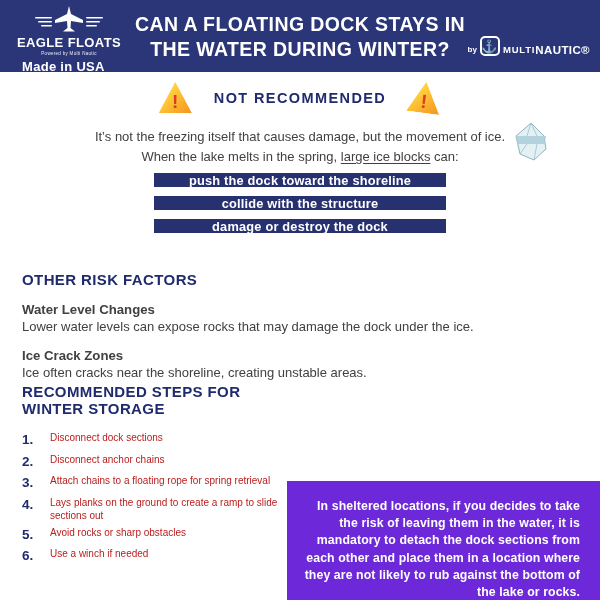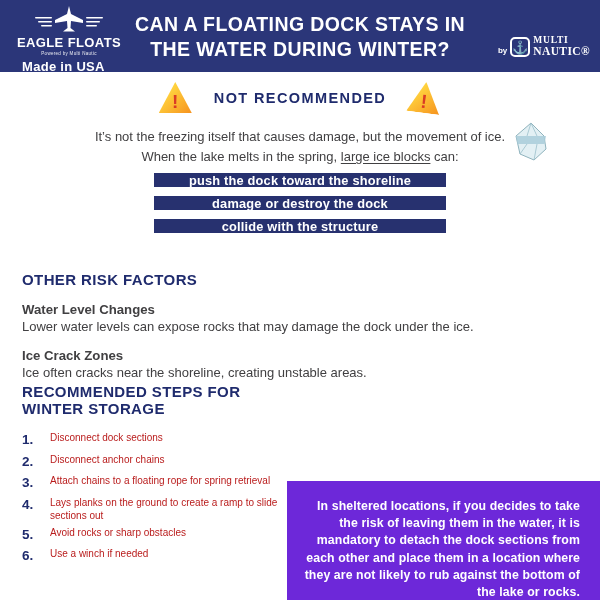--- a/index.html
+++ b/index.html
@@ -29,21 +29,21 @@
   .partner {
     position: absolute; right: 10px; top: 36px;
     display: flex; align-items: flex-end; gap: 3px;
   }
   .partner-by { font-size: 8px; font-weight: 700; margin-bottom: 2px; }
   .anchor-box {
     width: 20px; height: 20px; border: 2px solid #ffffff; border-radius: 5px;
     display: flex; align-items: center; justify-content: center;
     font-size: 13px; line-height: 1; margin-bottom: 0px;
   }
-  .partner-name { display: flex; flex-direction: column; line-height: 1; font-family: Liberation Serif, serif; }
+  .partner-name { display: flex; flex-direction: row; line-height: 1; }
   .partner-name .l1 { font-size: 9.5px; font-weight: 700; letter-spacing: 0.8px; }
   .partner-name .l2 { font-size: 11.5px; font-weight: 700; letter-spacing: 0.4px; }
 
   
   .warning-row {
     position: absolute; left: 0; top: 82px; width: 600px;
     display: flex; align-items: center; justify-content: center; gap: 22px;
   }
   .warn-tri {
     position: relative; width: 33px; height: 31px;
@@ -165,22 +165,22 @@
   </div>
 
   <svg class="ice-icon" width="36" height="42" viewBox="0 0 36 42">
     <polygon points="18,2 31,15 33,28 21,39 7,33 3,15" fill="#e3f0f4" stroke="#8fb3bd" stroke-width="1"></polygon>
     <polygon points="3,15 33,15 31.5,23 4.5,23" fill="#a9cdd9" opacity="0.85"></polygon>
     <path d="M18 2 L14 15 M18 2 L24 15 M7 33 L14 23 M21 39 L24 23" stroke="#9bbfca" stroke-width="0.8" fill="none"></path>
   </svg>
 
   <div class="banners">
     <div class="banner">push the dock toward the shoreline</div>
+    <div class="banner">collide with the structure</div>
     <div class="banner">damage or destroy the dock</div>
-    <div class="banner">collide with the structure</div>
   </div>
 
   <div class="risk">
     <div class="section-heading">OTHER RISK FACTORS</div>
     <div class="risk-item">
       <div class="risk-title">Water Level Changes</div>
       <div class="risk-desc">Lower water levels can expose rocks that may damage the dock under the ice.</div>
     </div>
     <div class="risk-item">
       <div class="risk-title">Ice Crack Zones</div>

